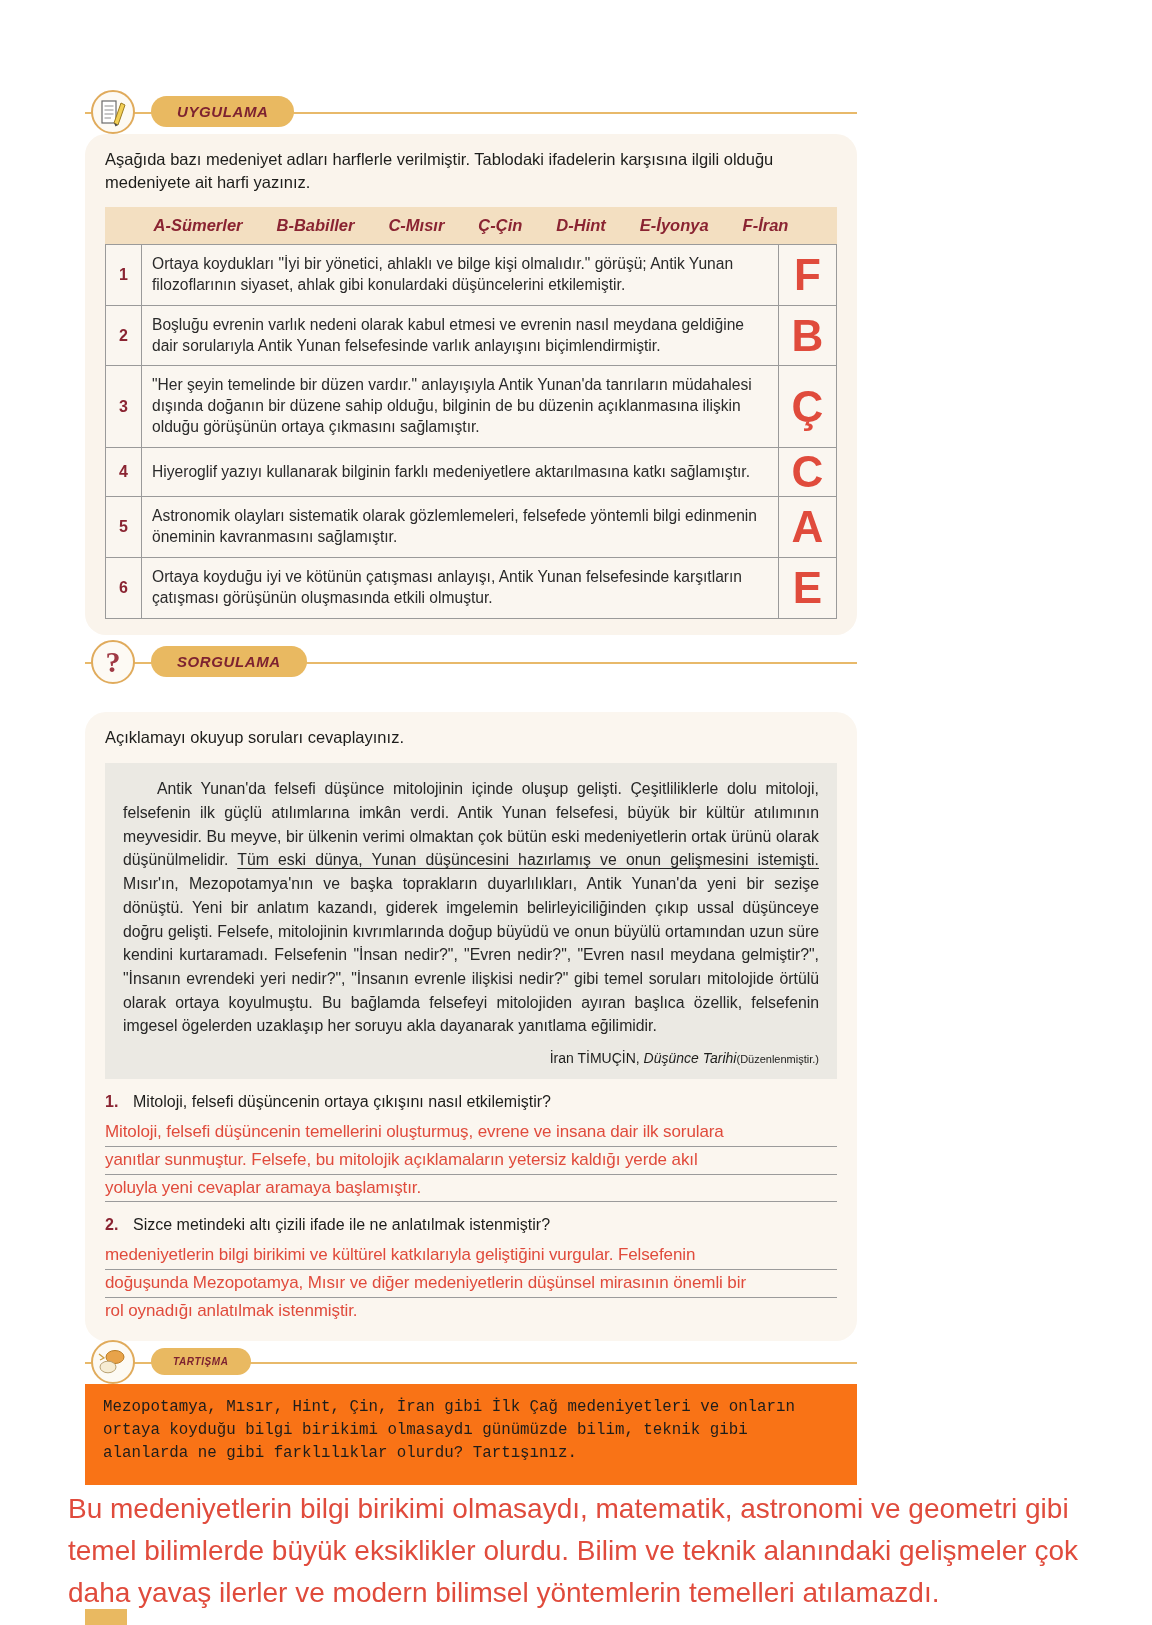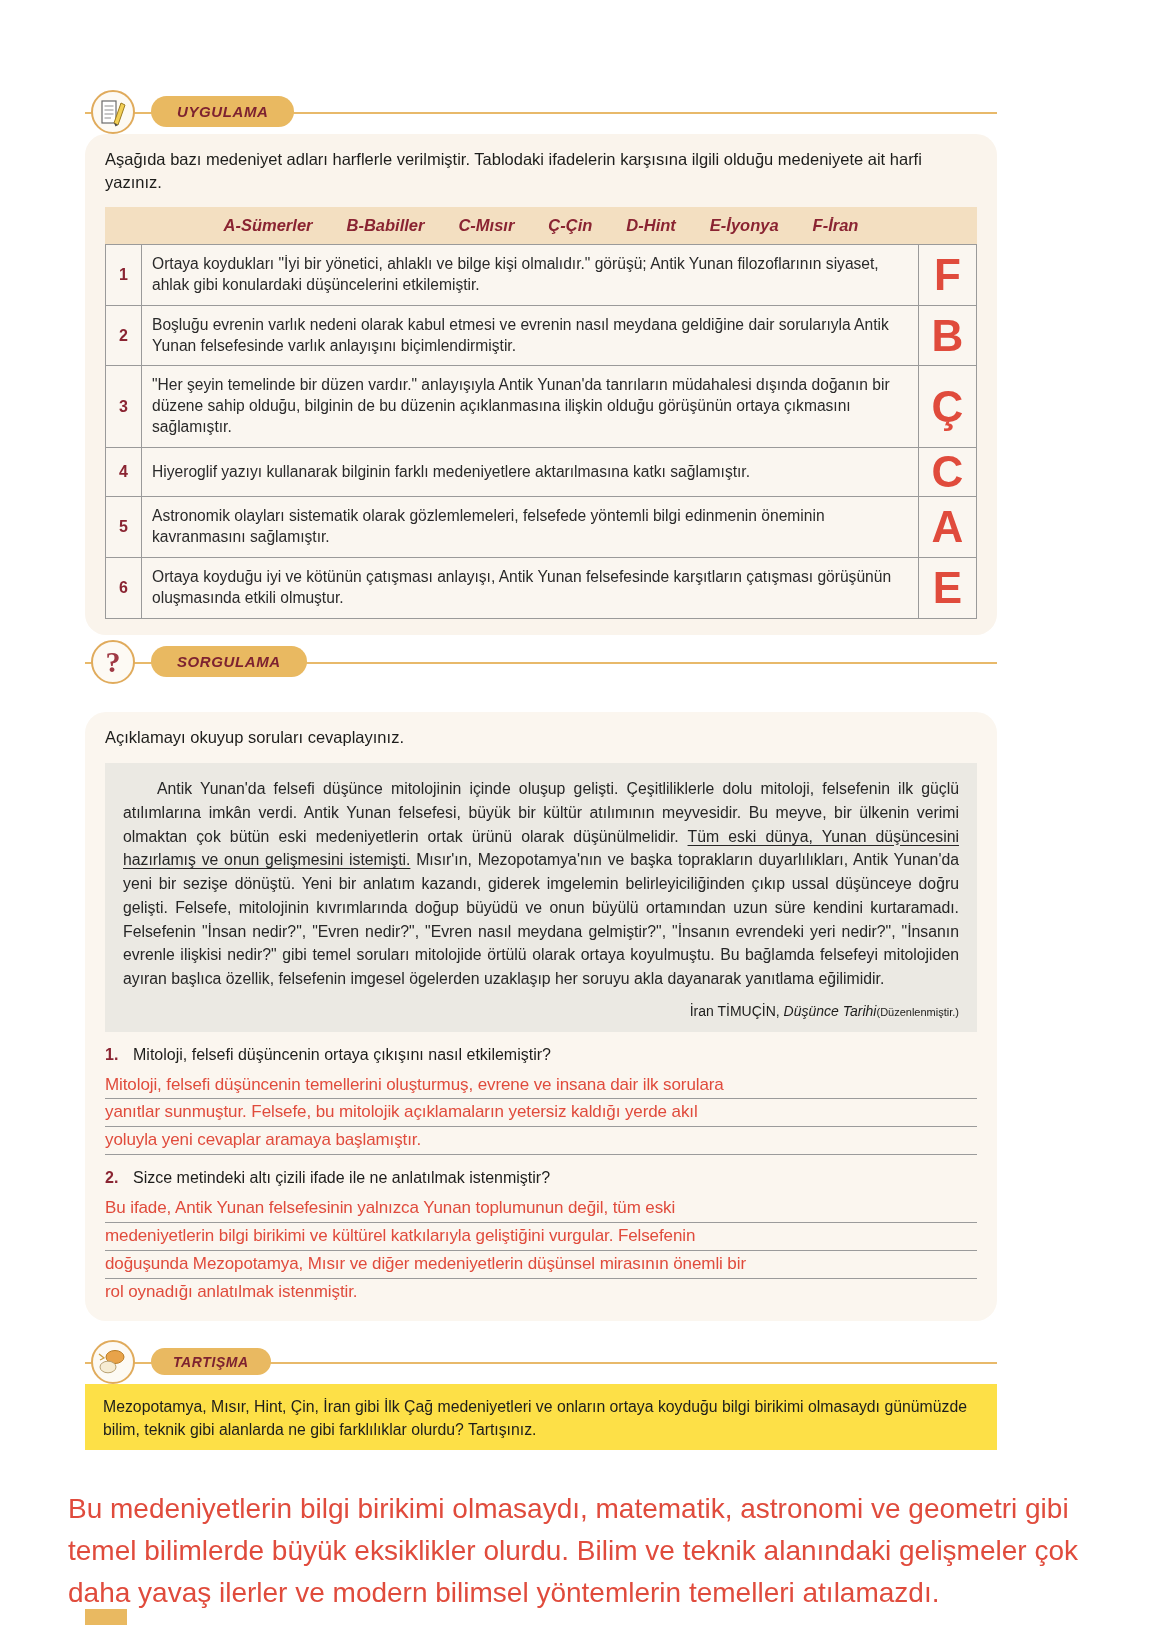--- a/index.html
+++ b/index.html
@@ -19,21 +19,21 @@
   .page {
     position: absolute;
     left: 0; top: 0;
     width: 1152px; height: 1625px;
   }
 
   
   .band {
     position: absolute;
     left: 85px;
-    width: 912px;
+    width: 772px;
   }
   .band-head {
     position: relative;
     height: 44px;
   }
   .band-rule {
     position: absolute;
     left: 0; right: 0; top: 22px;
     height: 2px;
     background: #e8b96a;
@@ -56,21 +56,21 @@
     border-radius: 16px;
     background: #e9b961;
     color: #7d2230;
     font-size: 15px;
     font-weight: bold;
     font-style: italic;
     letter-spacing: 0.6px;
     display: flex; align-items: center;
     z-index: 2;
   }
-  .pill.small { font-size: 14px; height: 27px; top: 8px; padding: 0 22px; }
+  .pill.small { font-size: 10px; height: 27px; top: 8px; padding: 0 22px; }
 
   .band-body {
     background: #faf4ec;
     padding: 14px 20px 16px 20px;
     border-radius: 21px;
   }
   .band-body.plain { background: #fbf6ef; margin-top: 28px; }
 
   .lead {
     font-size: 16.5px;
@@ -186,25 +186,26 @@
   .bottom-tab {
     position: absolute;
     left: 85px;
     top: 1609px;
     width: 42px;
     height: 22px;
     background: #e9b961;
   }
 
   .discuss-body {
-    background: #fde047;
-    padding: 12px 18px 8px 18px;
+    background: #f97316;
+    padding: 12px 18px 20px 18px;
     font-size: 15.8px;
     line-height: 1.45;
     color: #1d1d1b;
+    font-family: Liberation Mono, monospace;
   }
 
   
   .ic-note { width: 28px; height: 30px; }
   .ic-q { font-size: 30px; font-weight: bold; color: #a03a45; font-family: "Liberation Serif", serif; line-height: 1; }
 </style>
 </head>
 <body>
 
 <div class="page">
@@ -304,21 +305,20 @@
         <span class="ln">Mitoloji, felsefi düşüncenin temellerini oluşturmuş, evrene ve insana dair ilk sorulara</span>
         <span class="ln">yanıtlar sunmuştur. Felsefe, bu mitolojik açıklamaların yetersiz kaldığı yerde akıl</span>
         <span class="ln">yoluyla yeni cevaplar aramaya başlamıştır.</span>
       </div>
 
       <div class="qrow">
         <span class="qnum">2.</span>
         <span>Sizce metindeki altı çizili ifade ile ne anlatılmak istenmiştir?</span>
       </div>
       <div class="answer" style="position:relative;z-index:5;">
-        <span class="ln">Bu ifade, Antik Yunan felsefesinin yalnızca Yunan toplumunun değil, tüm eski</span>
         <span class="ln">medeniyetlerin bilgi birikimi ve kültürel katkılarıyla geliştiğini vurgular. Felsefenin</span>
         <span class="ln">doğuşunda Mezopotamya, Mısır ve diğer medeniyetlerin düşünsel mirasının önemli bir</span>
         <span class="ln" style="border-bottom:none;">rol oynadığı anlatılmak istenmiştir.</span>
       </div>
     </div>
   </div>
 
   <div class="band" style="top:1340px;">
     <div class="band-head">
       <div class="band-rule"></div>

